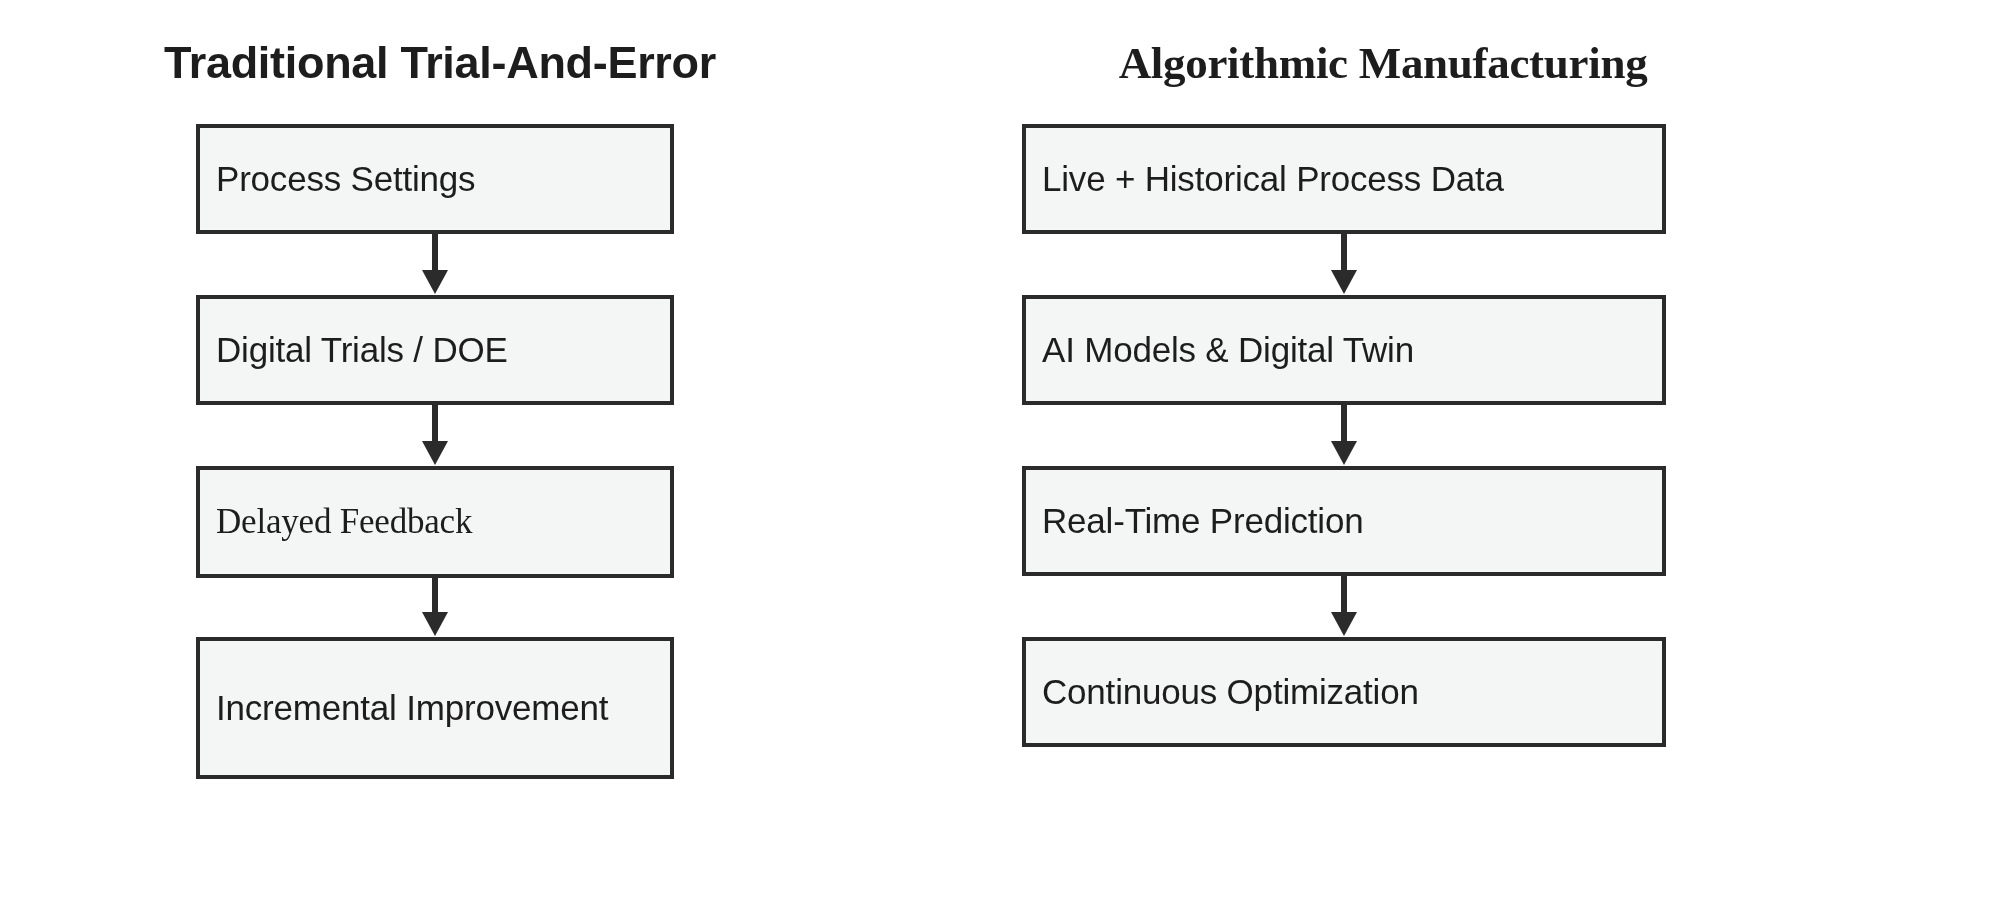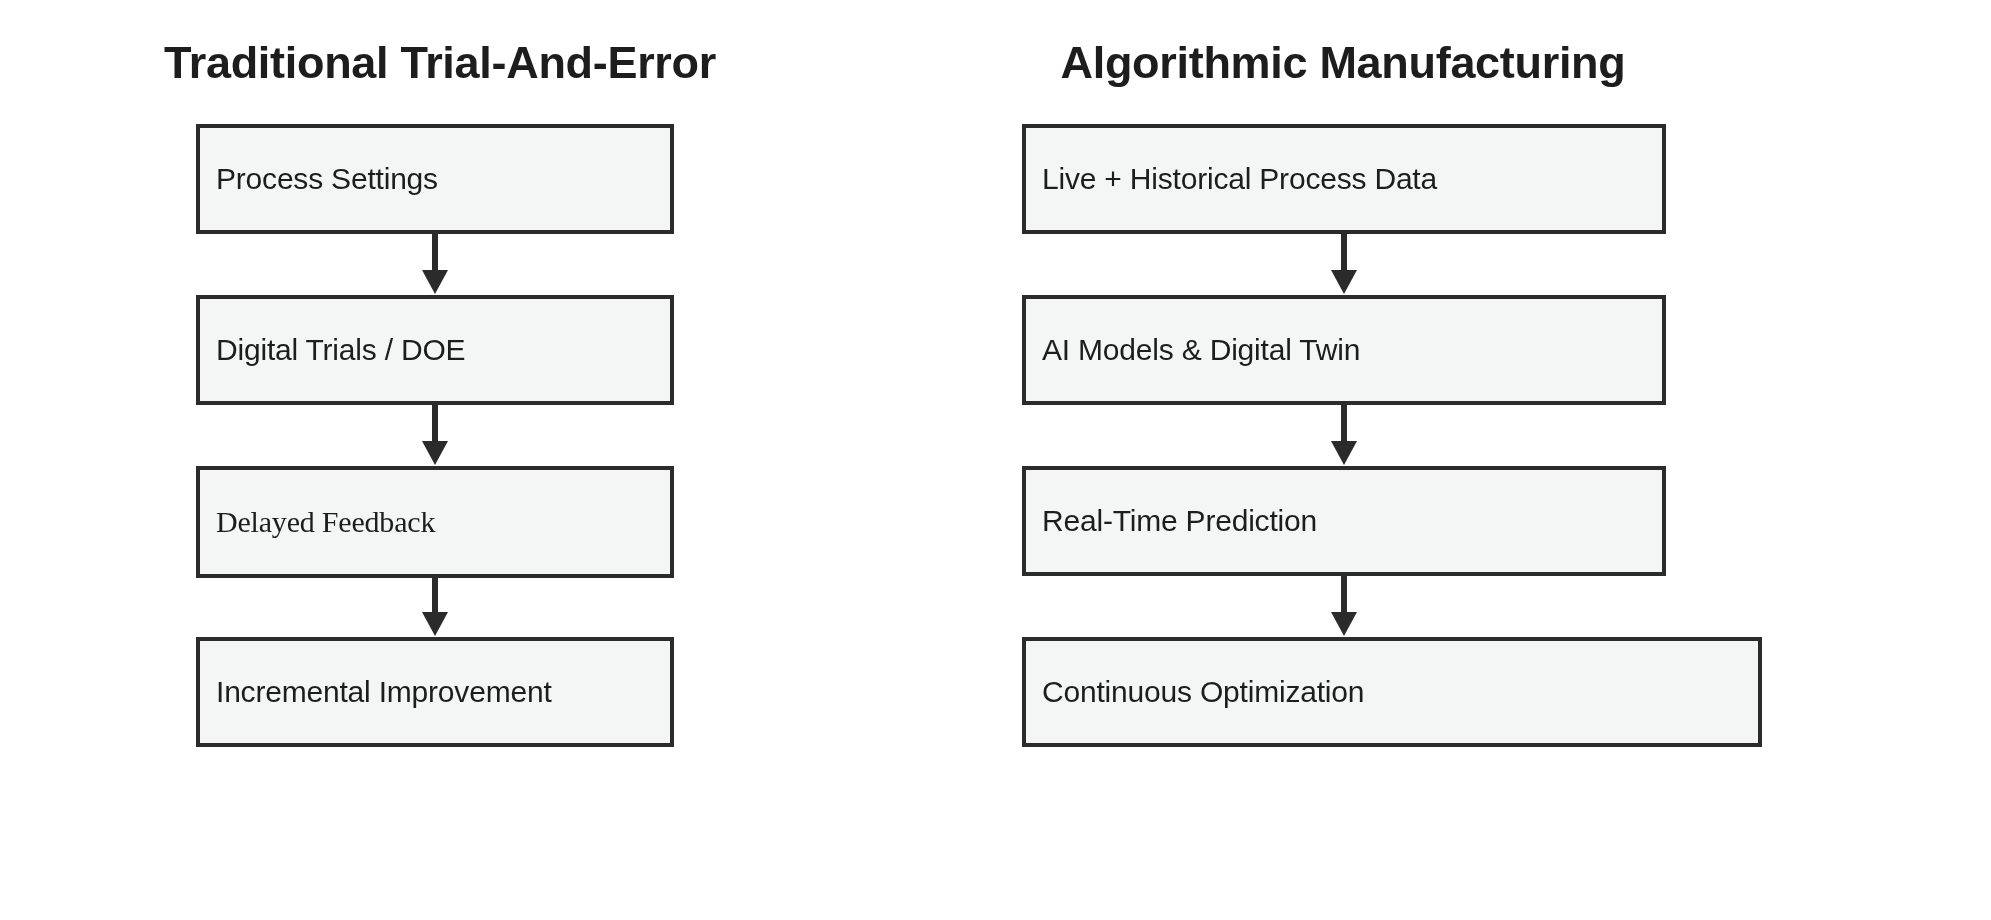--- a/index.html
+++ b/index.html
@@ -47,21 +47,21 @@
     position: absolute;
     box-sizing: border-box;
     background: #f4f6f6;
     border: 4px solid #2b2b2b;
     display: flex;
     align-items: center;
     justify-content: flex-start;
   }
 
   .node-label {
-    font-size: 30px;
+    font-size: 35px;
     font-weight: normal;
     color: #1d1d1d;
     padding-left: 16px;
     white-space: nowrap;
     letter-spacing: -0.2px;
   }
 
   .connector {
     position: absolute;
     width: 34px;
@@ -106,29 +106,29 @@
       <span class="node-label">Delayed Feedback</span>
     </div>
 
     <div class="connector" style="left: 418px; top: 576px; height: 62px;">
       <svg width="34" height="62" viewBox="0 0 34 62">
         <line x1="17" y1="0" x2="17" y2="40" stroke="#2b2b2b" stroke-width="6"></line>
         <polygon points="17,60 4,36 30,36" fill="#2b2b2b"></polygon>
       </svg>
     </div>
 
-    <div class="node-box" style="left: 196px; top: 637px; width: 478px; height: 110px;">
+    <div class="node-box" style="left: 196px; top: 637px; width: 478px; height: 142px;">
       <span class="node-label">Incremental Improvement</span>
     </div>
 
   </div>
 
   <div class="column">
 
-    <div class="column-title" style="left: 1023px; width: 640px;">Algorithmic Manufacturing</div>
+    <div class="column-title" style="left: 1063px; width: 640px; font-family: Liberation Serif, serif;">Algorithmic Manufacturing</div>
 
     <div class="node-box" style="left: 1022px; top: 124px; width: 644px; height: 110px; align-items: center;">
       <span class="node-label">Live + Historical Process Data</span>
     </div>
 
     <div class="connector" style="left: 1327px; top: 234px; height: 62px;">
       <svg width="34" height="62" viewBox="0 0 34 62">
         <line x1="17" y1="0" x2="17" y2="40" stroke="#2b2b2b" stroke-width="6"></line>
         <polygon points="17,60 4,36 30,36" fill="#2b2b2b"></polygon>
       </svg>
@@ -149,19 +149,19 @@
       <span class="node-label">Real-Time Prediction</span>
     </div>
 
     <div class="connector" style="left: 1327px; top: 576px; height: 62px;">
       <svg width="34" height="62" viewBox="0 0 34 62">
         <line x1="17" y1="0" x2="17" y2="40" stroke="#2b2b2b" stroke-width="6"></line>
         <polygon points="17,60 4,36 30,36" fill="#2b2b2b"></polygon>
       </svg>
     </div>
 
-    <div class="node-box" style="left: 1022px; top: 637px; width: 740px; height: 110px;">
+    <div class="node-box" style="left: 1022px; top: 637px; width: 644px; height: 110px;">
       <span class="node-label">Continuous Optimization</span>
     </div>
 
   </div>
 
 </div>
 
 </body></html>

